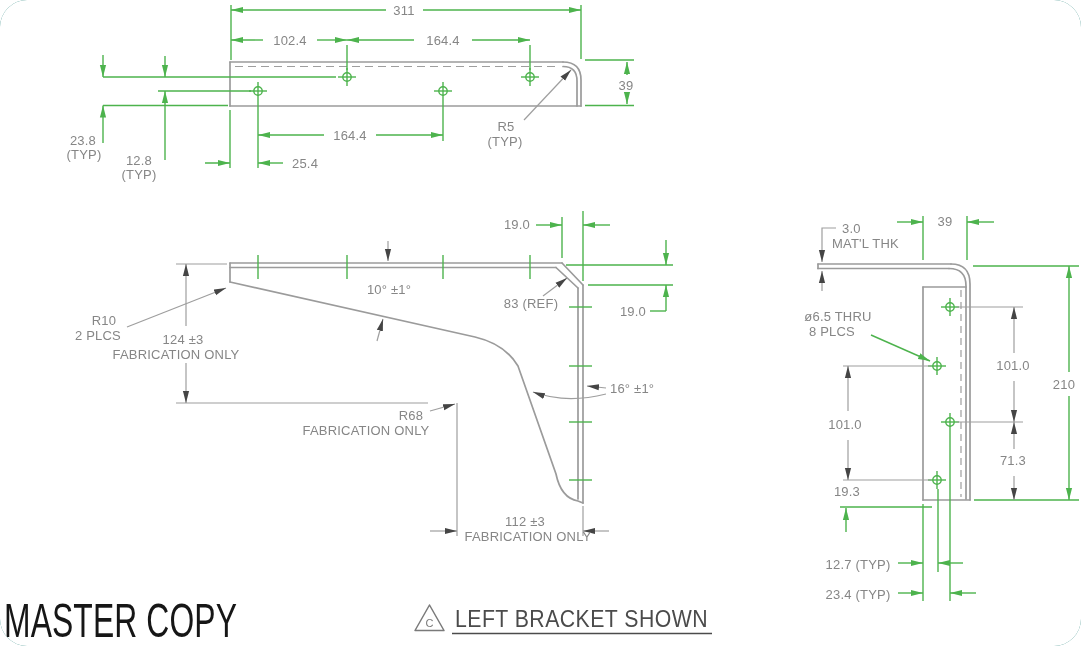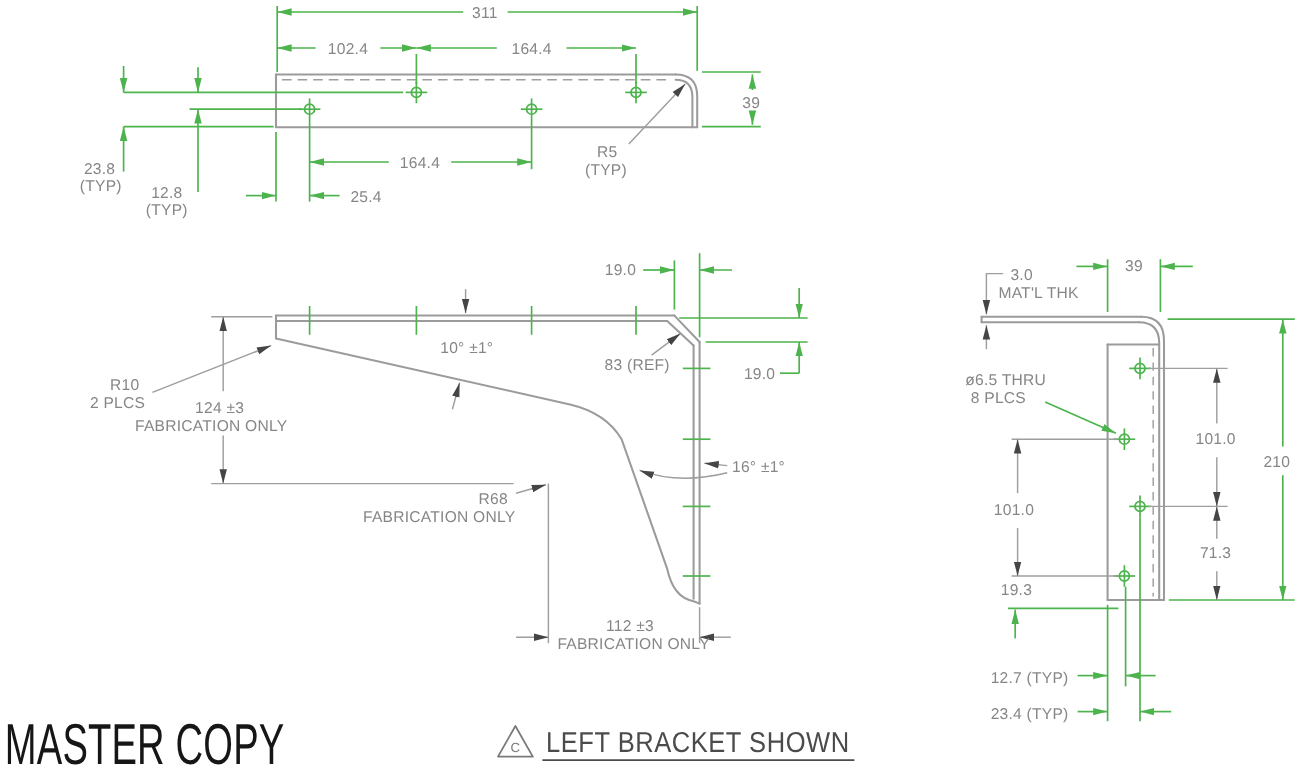--- a/index.html
+++ b/index.html
@@ -1,17 +1,17 @@
 <!DOCTYPE html>
 <html><head>
 <meta charset="utf-8">
 <style>
   html,body{margin:0;padding:0;background:#fff;}
   .stage{position:relative;width:1081px;height:646px;background:#0f766e;overflow:hidden;
-         font-family:"Liberation Sans",sans-serif;}
+         font-family:"Liberation Sans",sans-serif;border-radius:27px;}
   svg{display:block}
   
   .gl{stroke:#9b9b9b;stroke-width:1.7;fill:none;stroke-linecap:round;}
   
   .gd{stroke:#9e9e9e;stroke-width:1.2;fill:none;}
   
   .gn{stroke:#4db34d;stroke-width:1.4;fill:none;}
   .dash{stroke-dasharray:8 5;}
   .dash2{stroke-dasharray:7 5;}
   text{font-family:"Liberation Sans",sans-serif;font-size:13px;fill:#868686;letter-spacing:.2px;}

